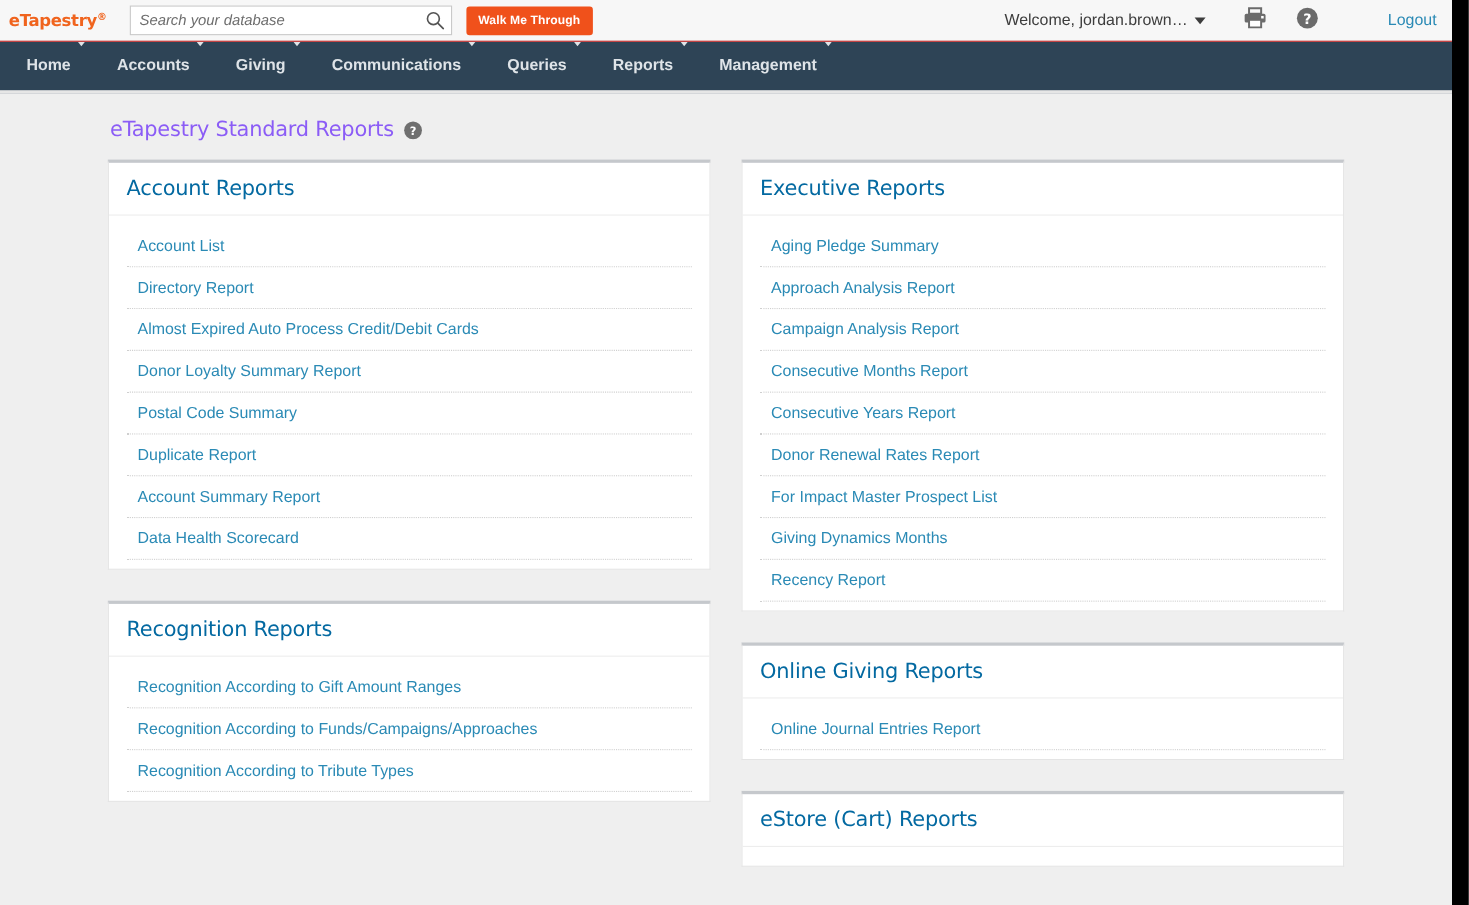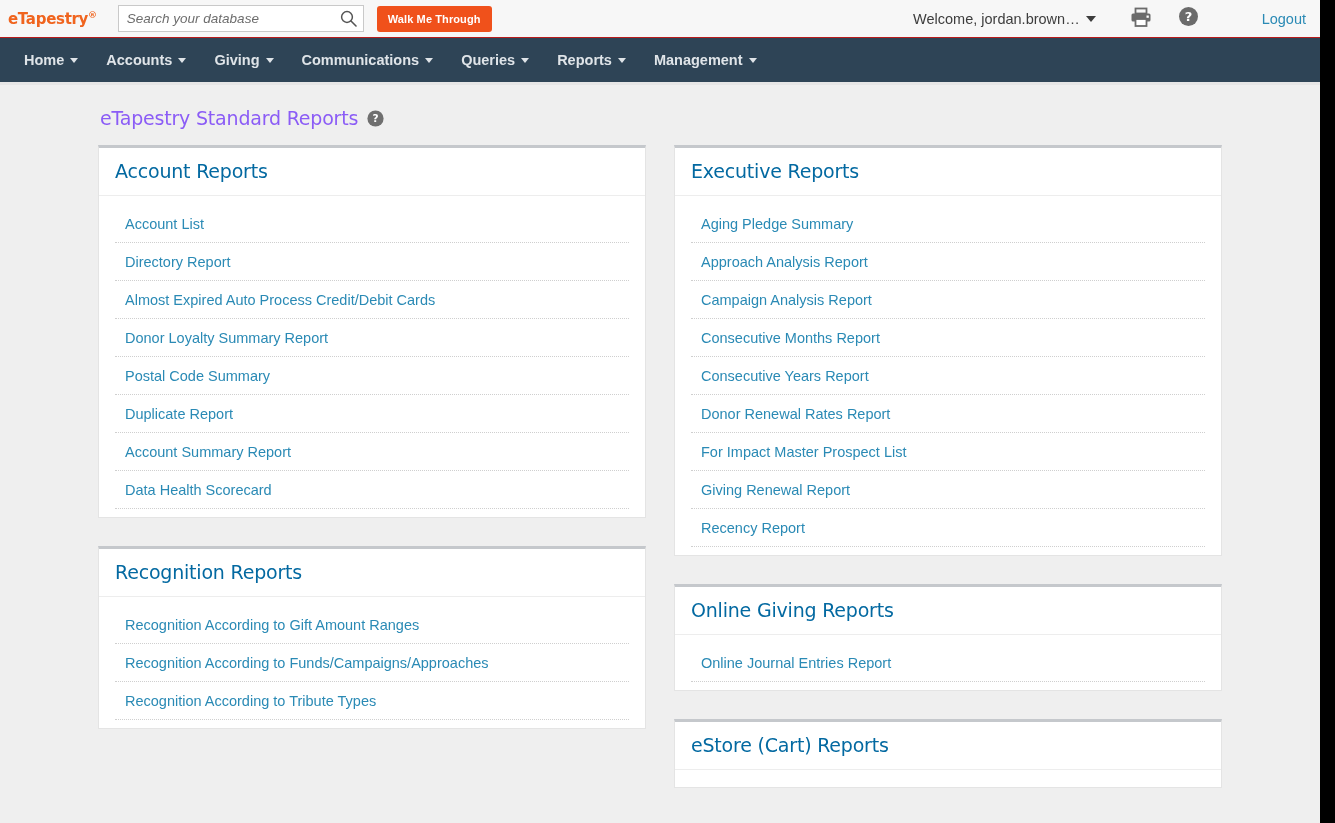--- a/index.html
+++ b/index.html
@@ -43,21 +43,21 @@
     white-space: nowrap;
   }
   .logo .reg {
     font-size: 9px;
     vertical-align: super;
   }
 
   .search-wrap {
     position: relative;
     margin-left: 15px;
-    width: 246px;
+    width: 293px;
     height: 27px;
   }
   .search-input {
     width: 100%;
     height: 27px;
     border: 1px solid #c9c9c9;
     background: #ffffff;
     padding: 0 30px 0 8px;
     font-family: "Liberation Sans", sans-serif;
     font-size: 13.5px;
@@ -147,21 +147,21 @@
     border-bottom: 3px solid #e6e6e6;
   }
   .nav-item {
     color: #dfe4e8;
     font-size: 14.5px;
     font-weight: bold;
     padding: 0 14px;
     height: 47px;
     line-height: 47px;
     display: flex;
-    align-items: center;
+    align-items: flex-start;
     cursor: pointer;
     white-space: nowrap;
   }
   .nav-caret {
     display: inline-block;
     margin-left: 6px;
     width: 0; height: 0;
     border-left: 4.5px solid transparent;
     border-right: 4.5px solid transparent;
     border-top: 5px solid #dfe4e8;
@@ -355,21 +355,21 @@
           <div class="panel">
             <div class="panel-header">Executive Reports</div>
             <div class="panel-body">
               <a class="report-link">Aging Pledge Summary</a>
               <a class="report-link">Approach Analysis Report</a>
               <a class="report-link">Campaign Analysis Report</a>
               <a class="report-link">Consecutive Months Report</a>
               <a class="report-link">Consecutive Years Report</a>
               <a class="report-link">Donor Renewal Rates Report</a>
               <a class="report-link">For Impact Master Prospect List</a>
-              <a class="report-link">Giving Renewal Report</a>
+              <a class="report-link">Giving Dynamics Months</a>
               <a class="report-link">Recency Report</a>
             </div>
           </div>
           <div class="panel">
             <div class="panel-header">Online Giving Reports</div>
             <div class="panel-body">
               <a class="report-link">Online Journal Entries Report</a>
             </div>
           </div>
           <div class="panel">

